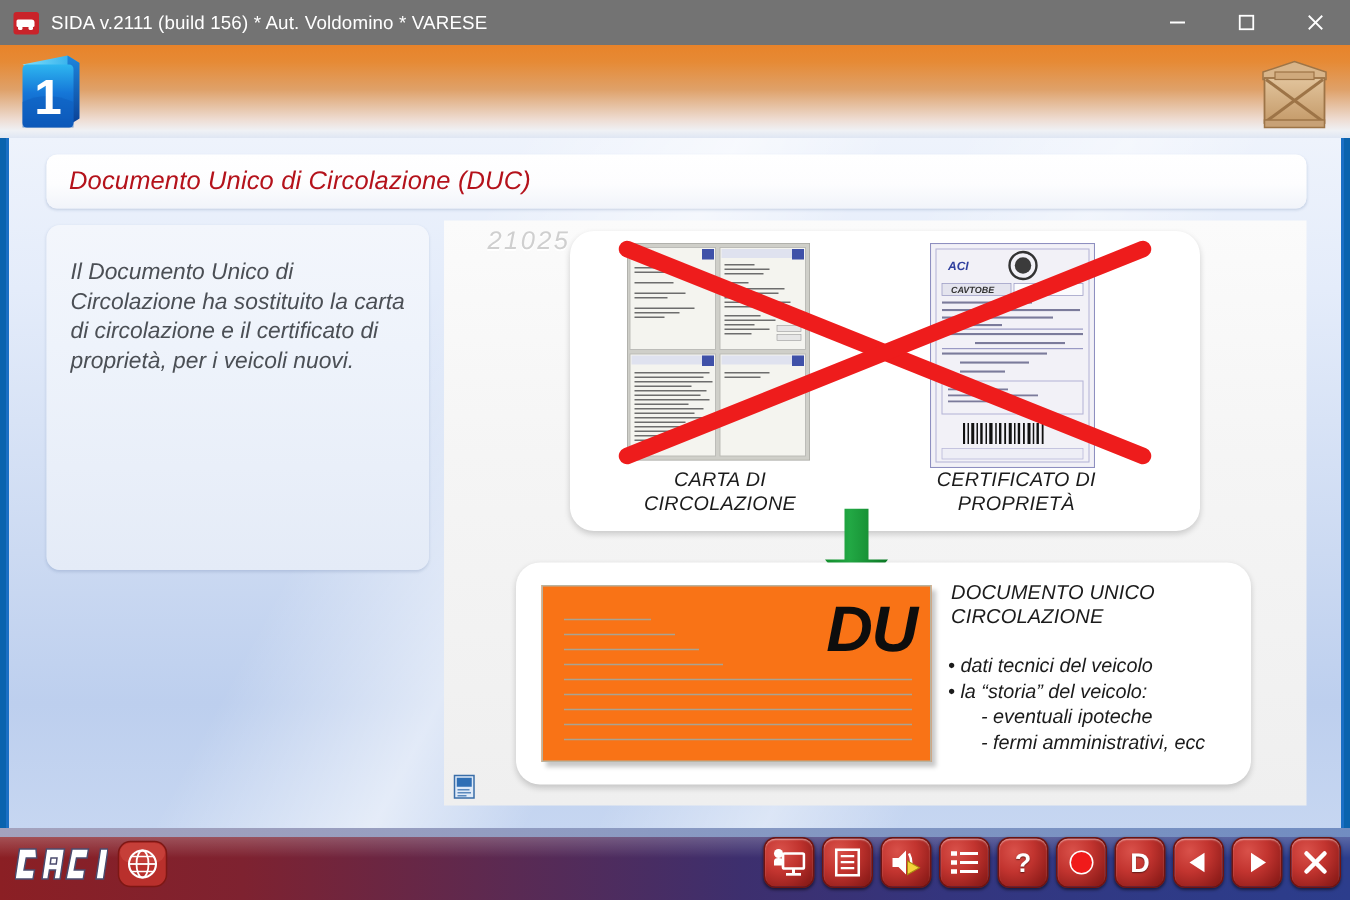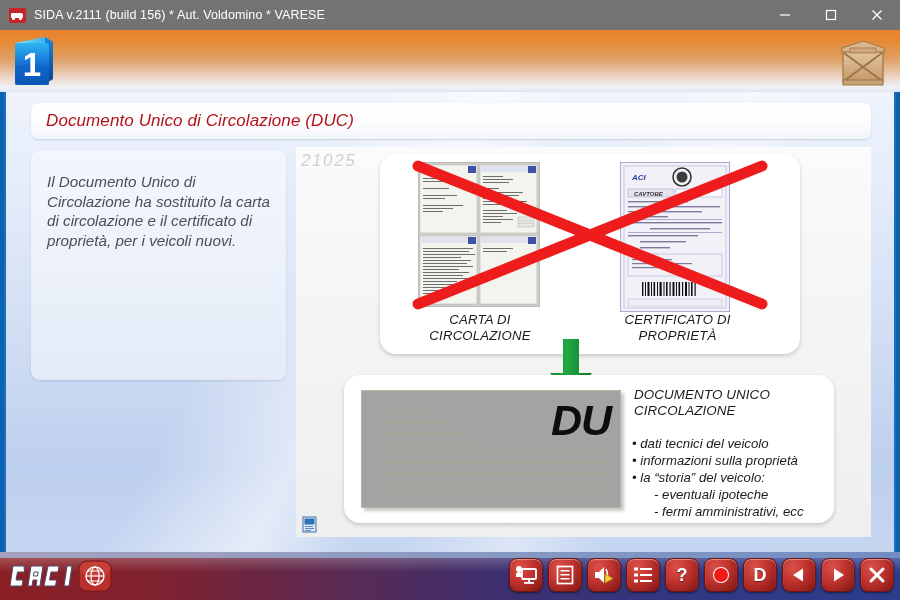--- a/index.html
+++ b/index.html
@@ -98,21 +98,21 @@
     color: #4b4f55; font-size: 15.2px; line-height: 19.5px;
   }
 
   
   .illus {
     position: absolute; left: 290px; top: 55px; width: 575px; height: 390px;
     background: linear-gradient(to bottom, #fbfbfb 0%, #f5f5f5 40%, #efefef 100%);
     overflow: hidden;
   }
   .illus-id {
-    position: absolute; left: 5px; top: 4px;
+    position: absolute; left: 29px; top: 4px;
     font-size: 17px; color: #cfcfcf; letter-spacing: 1.6px;
     text-shadow: 0 1px 0 #fff;
   }
   .illus-thumb { position: absolute; left: 6px; bottom: 4px; width: 16px; height: 17px; }
 
   
   .card-top {
     position: absolute; left: 84px; top: 7px; width: 420px; height: 200px;
     background: #ffffff; border-radius: 16px;
     box-shadow: 0 2px 4px rgba(0,0,0,.18);
@@ -133,21 +133,21 @@
   .arrow-green { position: absolute; left: 252px; top: 192px; width: 46px; height: 62px; }
 
   
   .card-bottom {
     position: absolute; left: 48px; top: 228px; width: 490px; height: 148px;
     background: #ffffff; border-radius: 16px;
     box-shadow: 0 2px 4px rgba(0,0,0,.18);
   }
   .du-card {
     position: absolute; left: 17px; top: 15px; width: 260px; height: 118px;
-    background: #a3a3a3;
+    background: #f97316;
     border: 1px solid #b9b39f;
     box-shadow: 3px 3px 3px rgba(0,0,0,.22);
   }
   .du-lines { position: absolute; left: 0; top: 0; width: 260px; height: 118px; }
   .du-text {
     position: absolute; right: 9px; top: 8px;
     font-size: 43px; font-weight: bold; color: #0d0d0d;
     letter-spacing: -1px; line-height: 43px;
     font-family: "Liberation Sans", sans-serif;
   }
@@ -448,21 +448,20 @@
           <div class="du-text">DU</div>
         </div>
 
         <div class="du-heading">
           <div>DOCUMENTO UNICO</div>
           <div>CIRCOLAZIONE</div>
         </div>
 
         <ul class="du-bullets">
           <li>• dati tecnici del veicolo</li>
-          <li>• informazioni sulla proprietà</li>
           <li>• la “storia” del veicolo:</li>
           <li class="sub">- eventuali ipoteche</li>
           <li class="sub">- fermi amministrativi, ecc</li>
         </ul>
       </div>
 
       <div class="illus-thumb">
         <svg width="16" height="17" viewBox="0 0 16 17">
           <rect x="1" y="1" width="13" height="15" fill="#dfeaf8" stroke="#3a6ea8" stroke-width="1"></rect>
           <rect x="2.5" y="2.5" width="10" height="6" fill="#2f6fb5"></rect>

